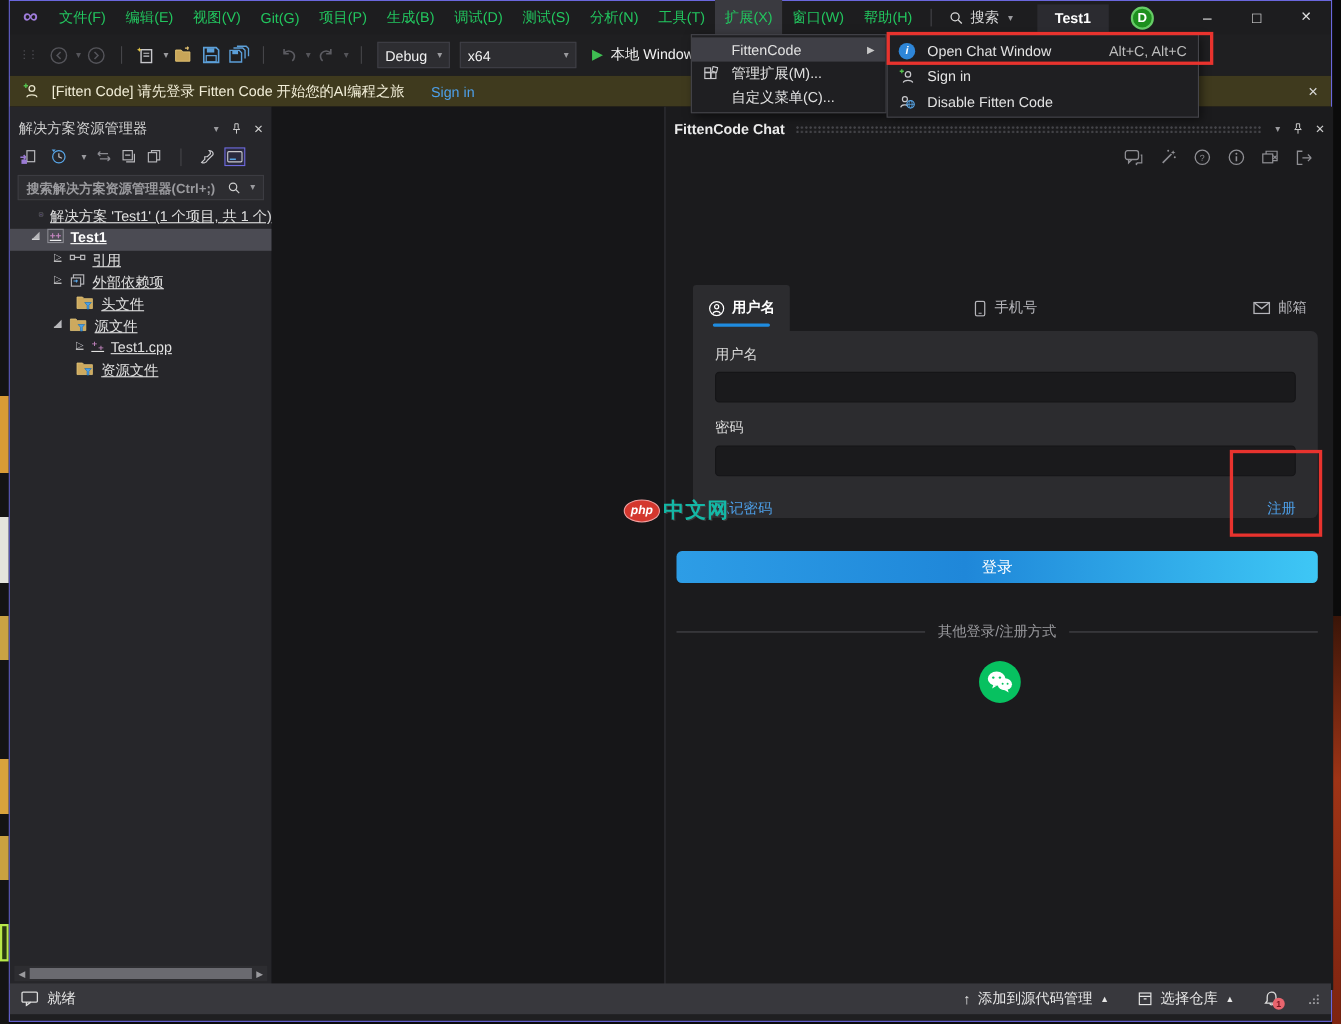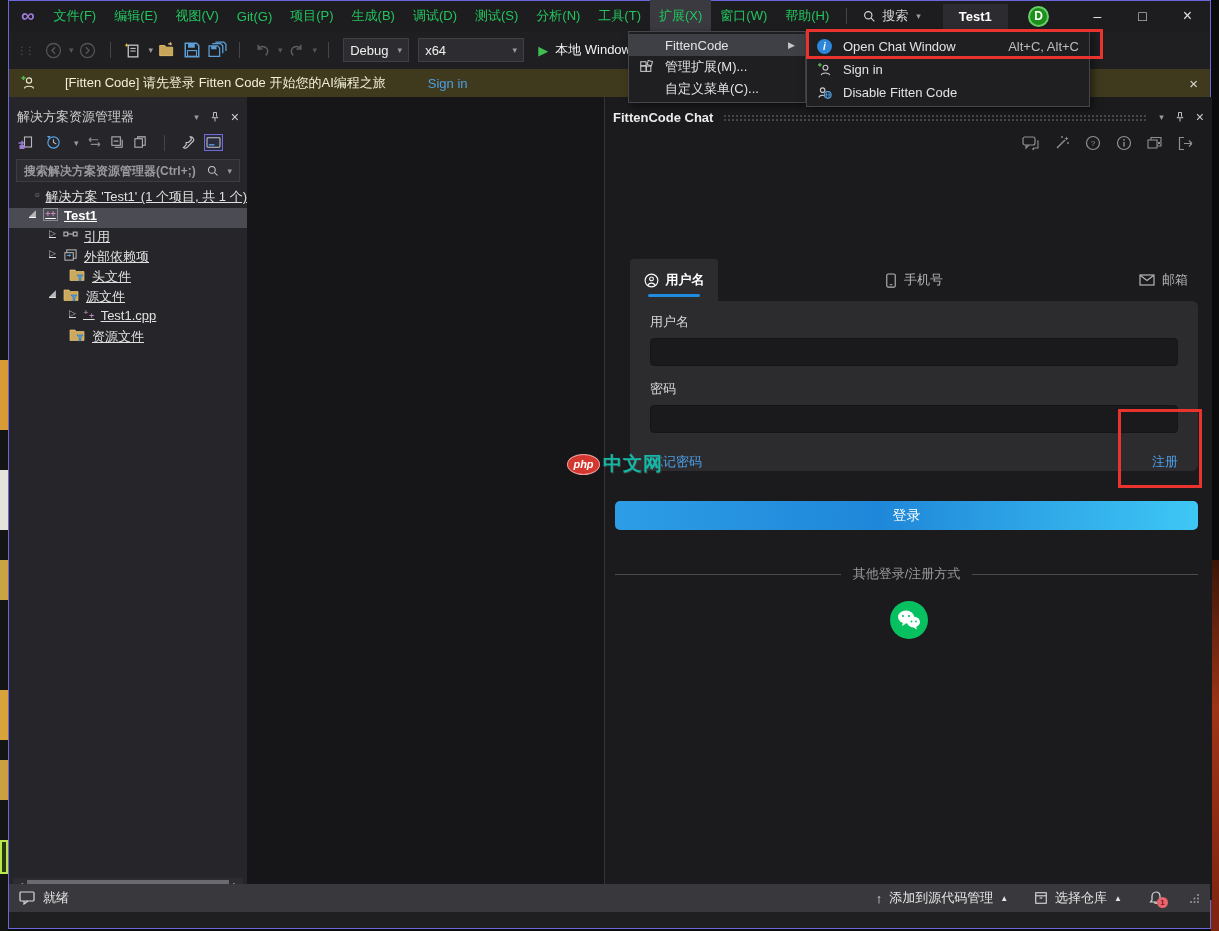--- a/index.html
+++ b/index.html
@@ -35,21 +35,21 @@
     min-width:22px; color:#c8c8cc; }
   .tbtn.dim { color:#5c5c62; }
   .caret { font-size:9px; color:#9a9a9e; margin-left:2px; }
   .caret.dim { color:#55555a; }
   .combo { height:24px; background:#2d2d31; border:1px solid #3f3f46; display:flex;
     align-items:center; padding:0 6px; gap:6px; color:#f0f0f0; margin:0 3px; }
   .runbtn { display:flex; align-items:center; gap:7px; margin-left:8px; color:#f2f2f2; }
   .play { color:#3fbf52; font-size:13px; }
   
   .infobar { position:absolute; left:0; top:68px; width:100%; height:28px;
-    background:#3f3a1e; display:flex; align-items:center; padding:0 12px; gap:28px;
+    background:#3f3a1e; display:flex; align-items:center; padding:0 12px; gap:10px;
     color:#f2eed8; }
   .link { color:#4d9fe8; cursor:pointer; }
   .infobar .close { margin-left:auto; color:#d8d8d8; font-size:15px; }
   
   .main { position:absolute; left:0; top:96px; width:100%; height:803px; background:#161618; }
   
   .explorer { position:absolute; left:0; top:0; width:238px; height:803px;
     background:#26262a; padding-top:9px; }
   .panelhead { display:flex; align-items:center; padding:0 8px; height:22px; color:#cfcfcf; }
   .panelhead .ttl { font-size:13px; }
@@ -121,21 +121,21 @@
   .redrect { position:absolute; border:3px solid #e8332e; z-index:50; pointer-events:none; }
   
   .watermark { position:absolute; left:558px; top:450px; z-index:30; display:flex;
     align-items:center; gap:3px; }
   .php-oval { width:33px; height:21px; border-radius:50%; background:#d4372e;
     border:1px solid #f0a0a0; color:#fff; font-size:11px; font-weight:bold;
     font-style:italic; display:flex; align-items:center; justify-content:center; }
   .wm-text { font-size:19px; font-weight:bold; color:#14b8a6;
     text-shadow:1px 1px 0 #3c3c3c; letter-spacing:1px; }
   
-  .statusbar { position:absolute; left:0; bottom:16px; width:100%; height:28px;
+  .statusbar { position:absolute; left:0; bottom:6px; width:100%; height:28px;
     background:#38383d; display:flex; align-items:center; padding:0 10px; gap:8px;
     color:#e6e6e6; }
   .sb-right { margin-left:auto; display:flex; align-items:center; gap:26px; }
   .sb-item { display:flex; align-items:center; gap:7px; }
   .upcaret { font-size:8px; color:#e6e6e6; }
   .bellwrap { position:relative; }
   .badge { position:absolute; right:-4px; bottom:-2px; width:11px; height:11px;
     border-radius:50%; background:#e8656e; color:#7a1520; font-size:8px; font-weight:bold;
     display:flex; align-items:center; justify-content:center; }
   svg { display:block; }

